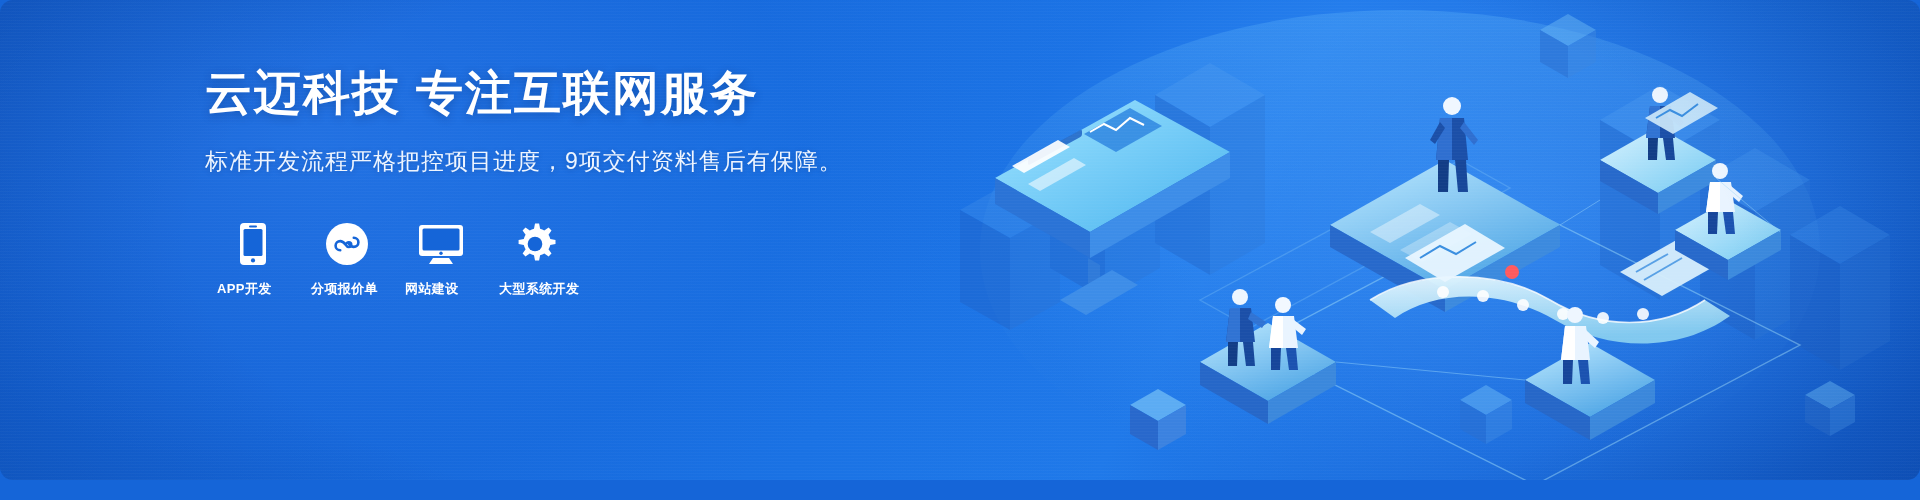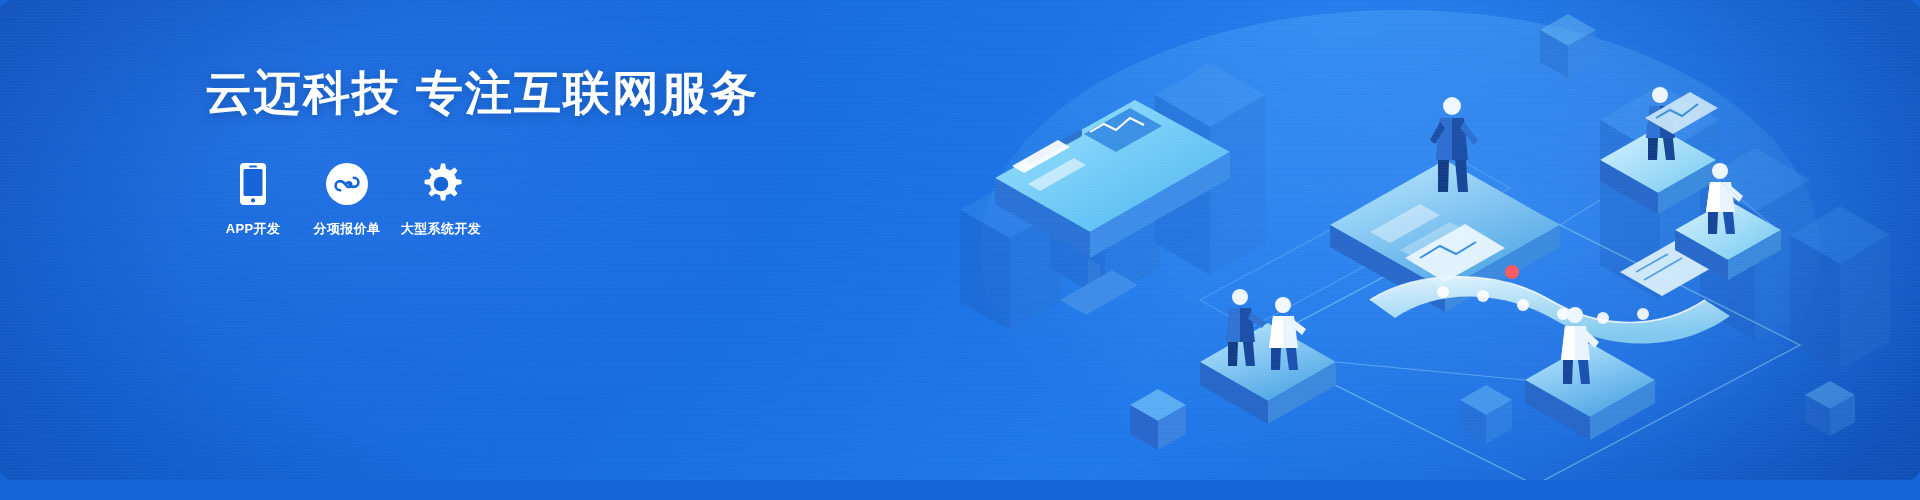--- a/index.html
+++ b/index.html
@@ -60,21 +60,20 @@
   
   .services{
     display:flex;
     align-items:flex-start;
     margin-top:40px;
     margin-left:12px;
   }
   .svc{
     display:flex;
     flex-direction:column;
-    align-items:center;
     width:72px;
     margin-right:22px;
   }
   .svc-ico{
     height:44px;
     display:flex; align-items:flex-end; justify-content:center;
     margin-bottom:15px;
   }
   .svc-ico svg{ display:block; fill:#ffffff; }
   .svc-label{
@@ -350,20 +349,21 @@
     </svg>
   </div>
 
   <div class="vign"></div>
 
   <div class="copy">
 
     <h1 class="headline">云迈科技 专注互联网服务</h1>
 
     <div class="sub">
+      <div class="sub-line">标准开发流程严格把控项目进度，9项交付资料售后有保障。</div>
     </div>
 
     <div class="services">
 
       <div class="svc">
         <span class="svc-ico">
           <svg width="26" height="42" viewBox="0 0 26 42">
             <rect x="0" y="0" width="26" height="42" rx="4" fill="#fff"></rect>
             <rect x="3.5" y="6" width="19" height="27" rx="1.5" fill="#1565d8"></rect>
             <rect x="9" y="2.6" width="8" height="2" rx="1" fill="#1565d8"></rect>
@@ -379,20 +379,31 @@
             <circle cx="21" cy="21" r="21" fill="#fff"></circle>
             <path d="M14.2 27.2c-2.6 0-4.6-2-4.6-4.5 0-2.6 2-4.6 4.6-4.6 2.2 0 3.7 1.3 5 3.1
                      1.3 1.9 2.3 2.8 3.6 2.8 1.4 0 2.4-1 2.4-2.3 0-1.4-1-2.4-2.4-2.4-0.8 0-1.4 0.3-2 0.8" fill="none" stroke="#1565d8" stroke-width="2.6" stroke-linecap="round"></path>
             <path d="M27.8 14.8c2.6 0 4.6 2 4.6 4.5 0 2.6-2 4.6-4.6 4.6-2.2 0-3.7-1.3-5-3.1" fill="none" stroke="#1565d8" stroke-width="2.6" stroke-linecap="round"></path>
           </svg>
         </span>
         <span class="svc-label">分项报价单</span>
       </div>
 
 
+      <div class="svc">
+        <span class="svc-ico">
+          <svg width="44" height="40" viewBox="0 0 44 40">
+            <rect x="0" y="0" width="44" height="31" rx="3" fill="#fff"></rect>
+            <rect x="3.5" y="3.5" width="37" height="22" rx="1.5" fill="#1565d8"></rect>
+            <circle cx="22" cy="28.2" r="1.7" fill="#1565d8"></circle>
+            <path d="M14 33 L30 33 L34 39 L10 39 Z" fill="#fff"></path>
+          </svg>
+        </span>
+        <span class="svc-label">网站建设</span>
+      </div>
 
       <div class="svc">
         <span class="svc-ico">
           <svg width="42" height="42" viewBox="0 0 42 42">
             <path d="M21 0.5 l4.1 0 1 5.2 c1.5 0.4 2.9 1 4.2 1.8 l4.3-3 2.9 2.9 -3 4.3
                      c0.8 1.3 1.4 2.7 1.8 4.2 l5.2 1 0 4.1 -5.2 1 c-0.4 1.5-1 2.9-1.8 4.2
                      l3 4.3 -2.9 2.9 -4.3-3 c-1.3 0.8-2.7 1.4-4.2 1.8 l-1 5.2 -4.1 0 -1-5.2
                      c-1.5-0.4-2.9-1-4.2-1.8 l-4.3 3 -2.9-2.9 3-4.3 c-0.8-1.3-1.4-2.7-1.8-4.2
                      l-5.2-1 0-4.1 5.2-1 c0.4-1.5 1-2.9 1.8-4.2 l-3-4.3 2.9-2.9 4.3 3
                      c1.3-0.8 2.7-1.4 4.2-1.8 z" fill="#fff"></path>

